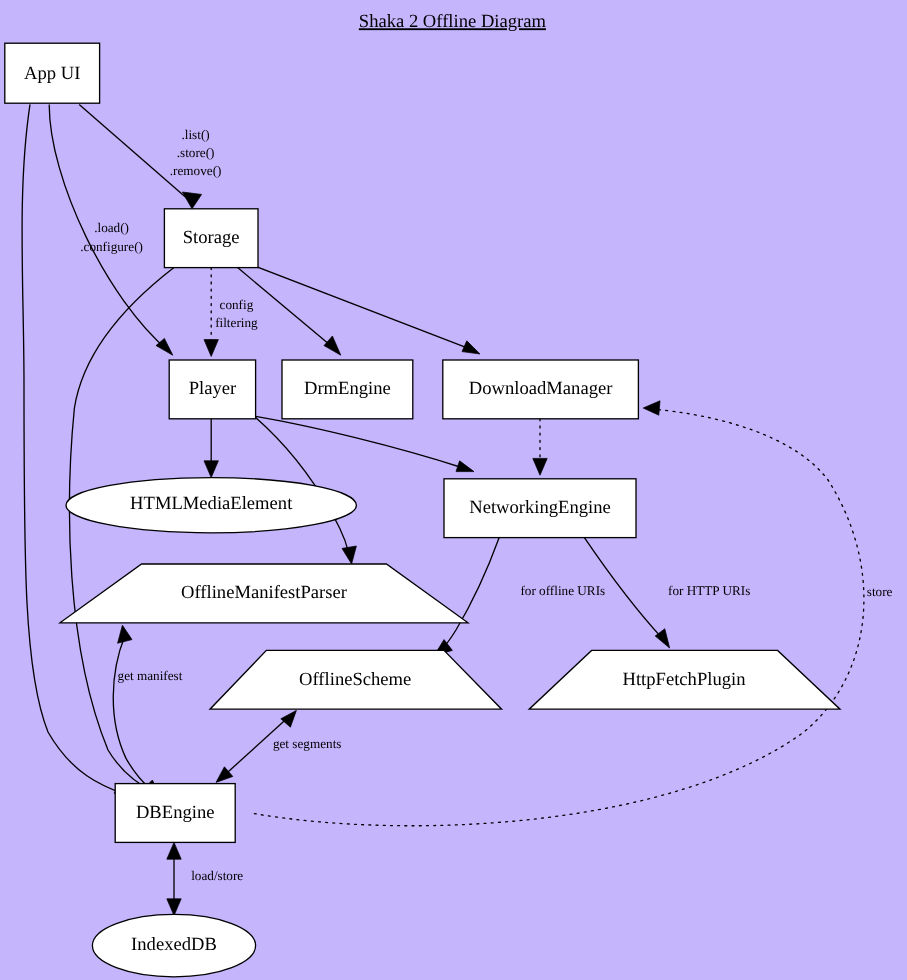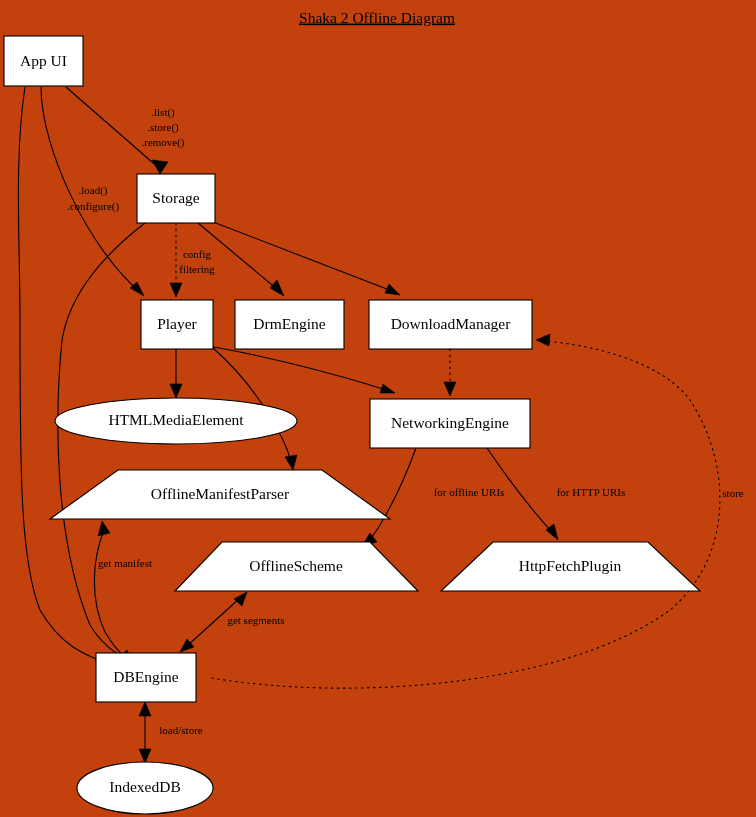--- a/index.html
+++ b/index.html
@@ -4,21 +4,21 @@
 <style>
   html, body {
     margin: 0;
     padding: 0;
     background: #ffffff;
   }
   #canvas {
     position: relative;
     width: 756px;
     height: 817px;
-    background: #c2410c;
+    background: #c4b5fd;
     font-family: "Liberation Serif", "DejaVu Serif", serif;
     overflow: hidden;
   }
   svg#diagram {
     position: absolute;
     left: 0;
     top: 0;
     width: 756px;
     height: 817px;
   }

